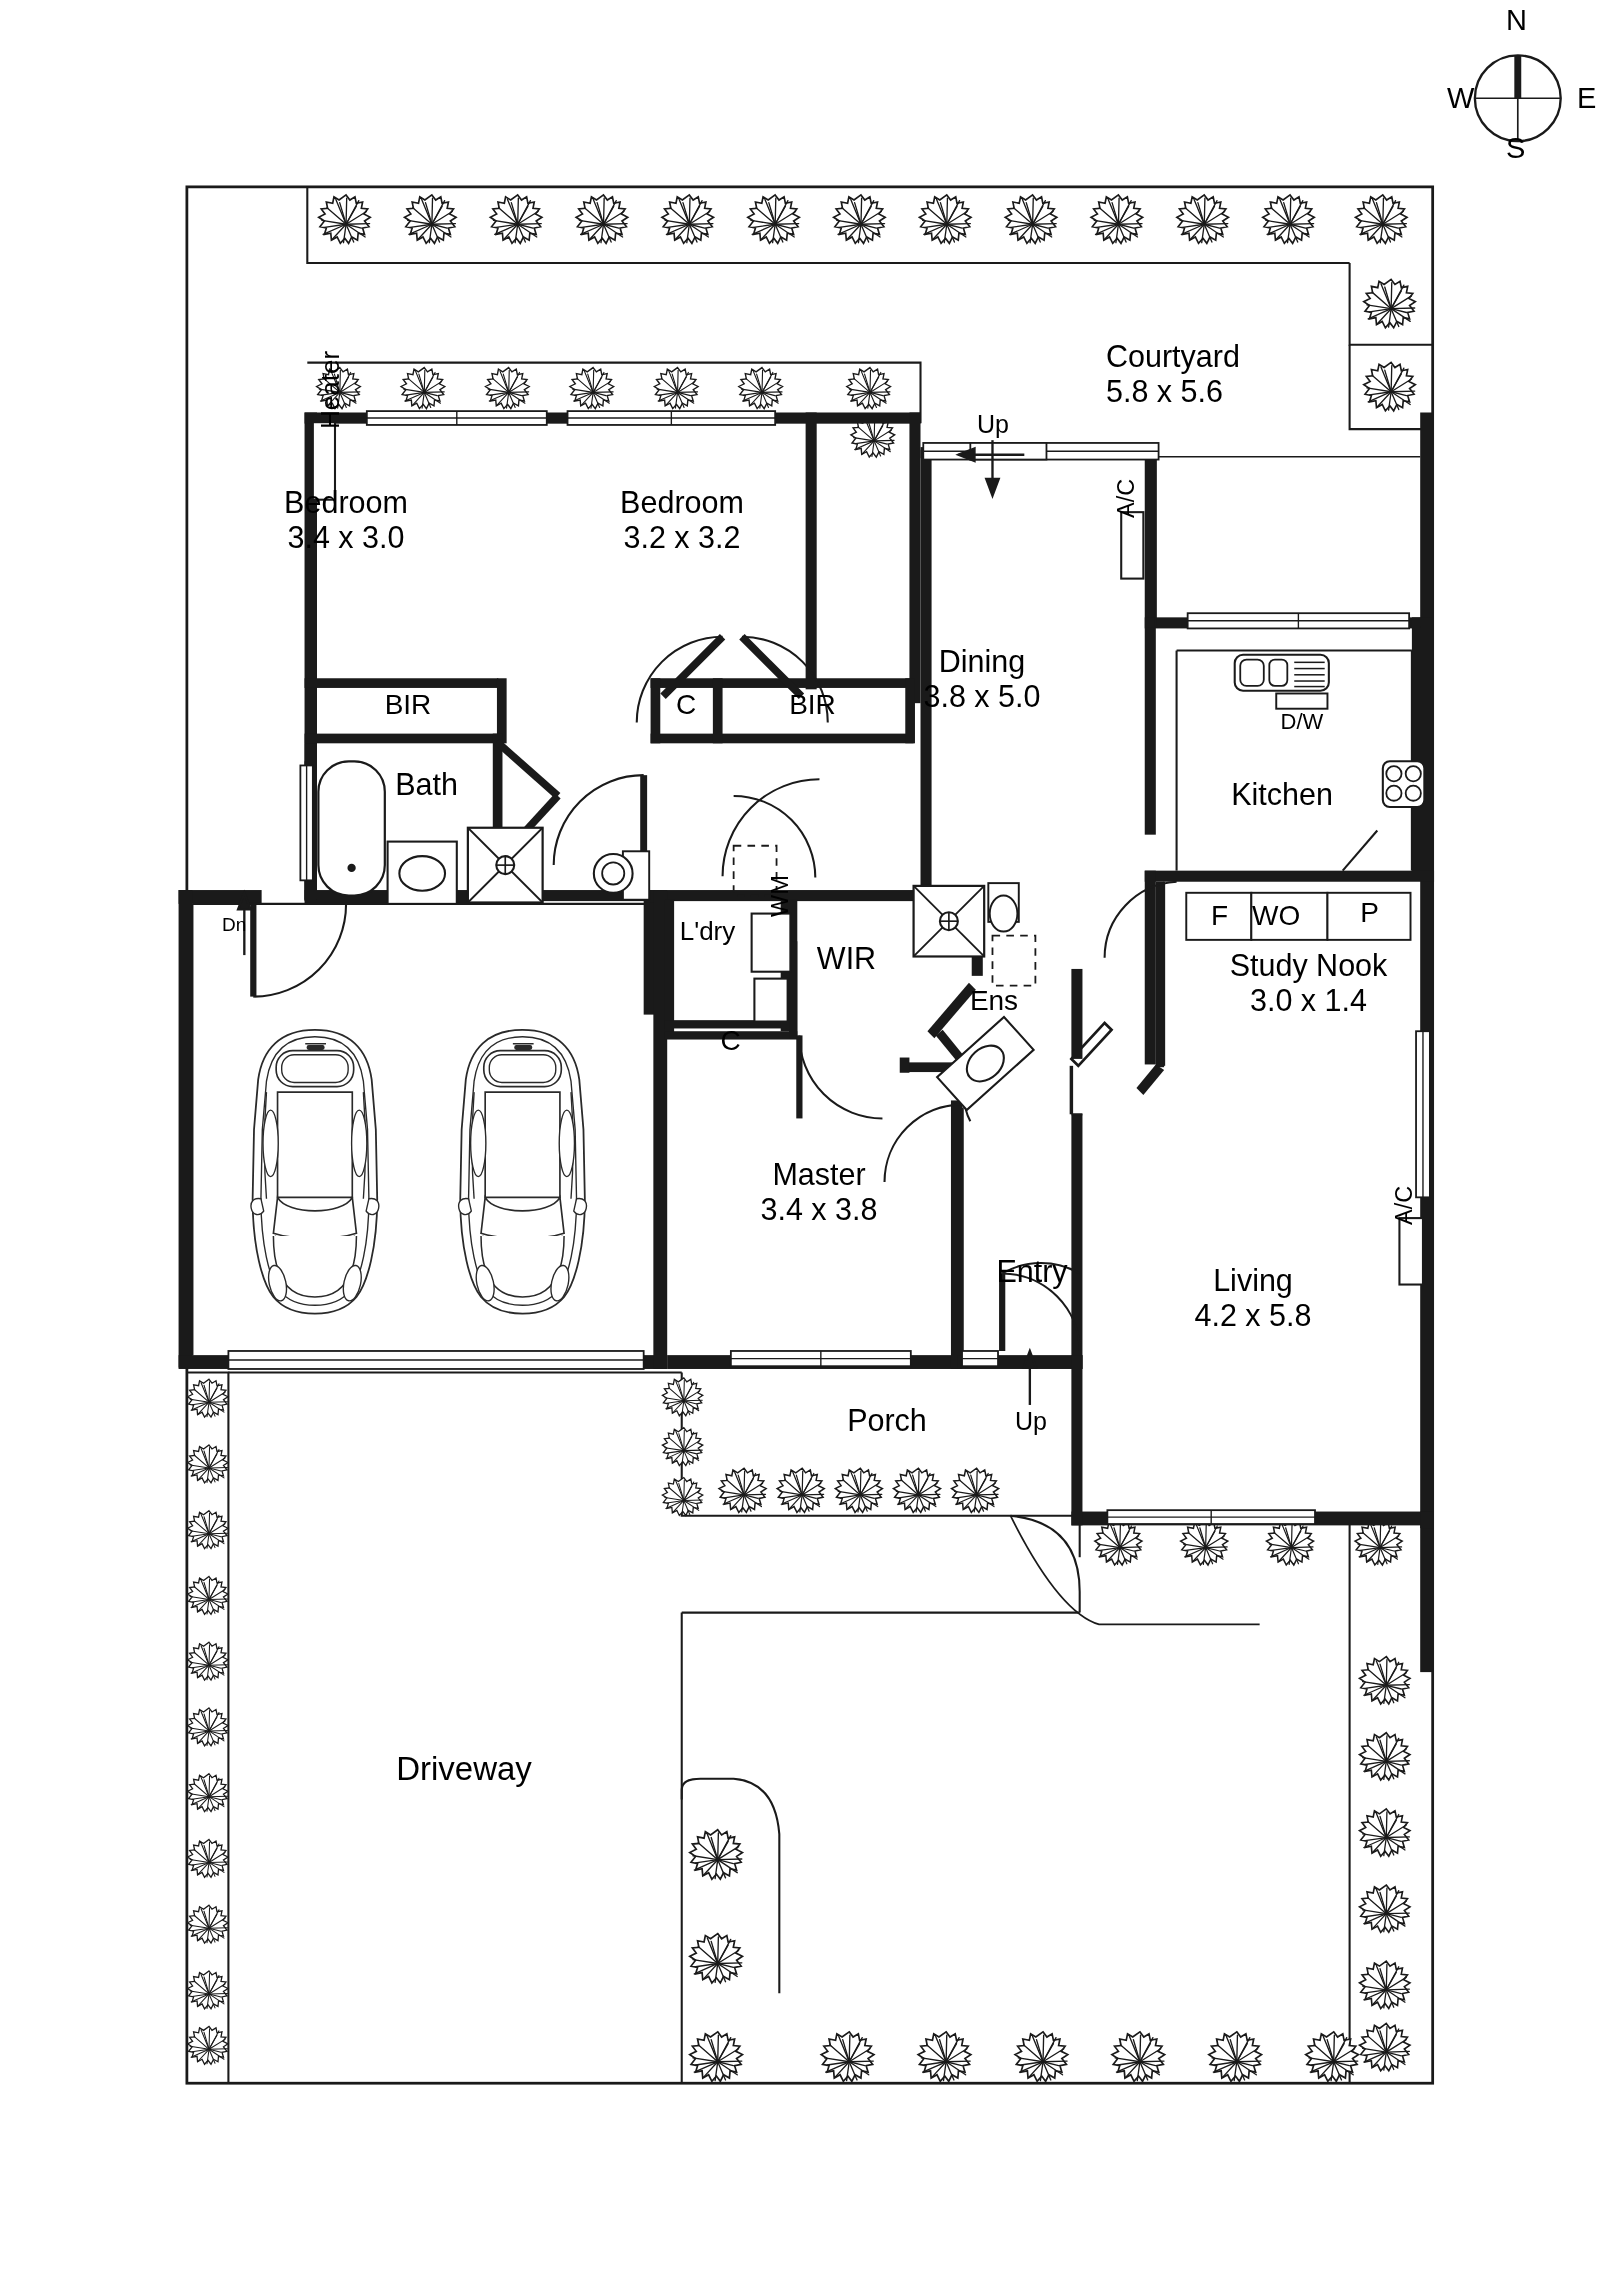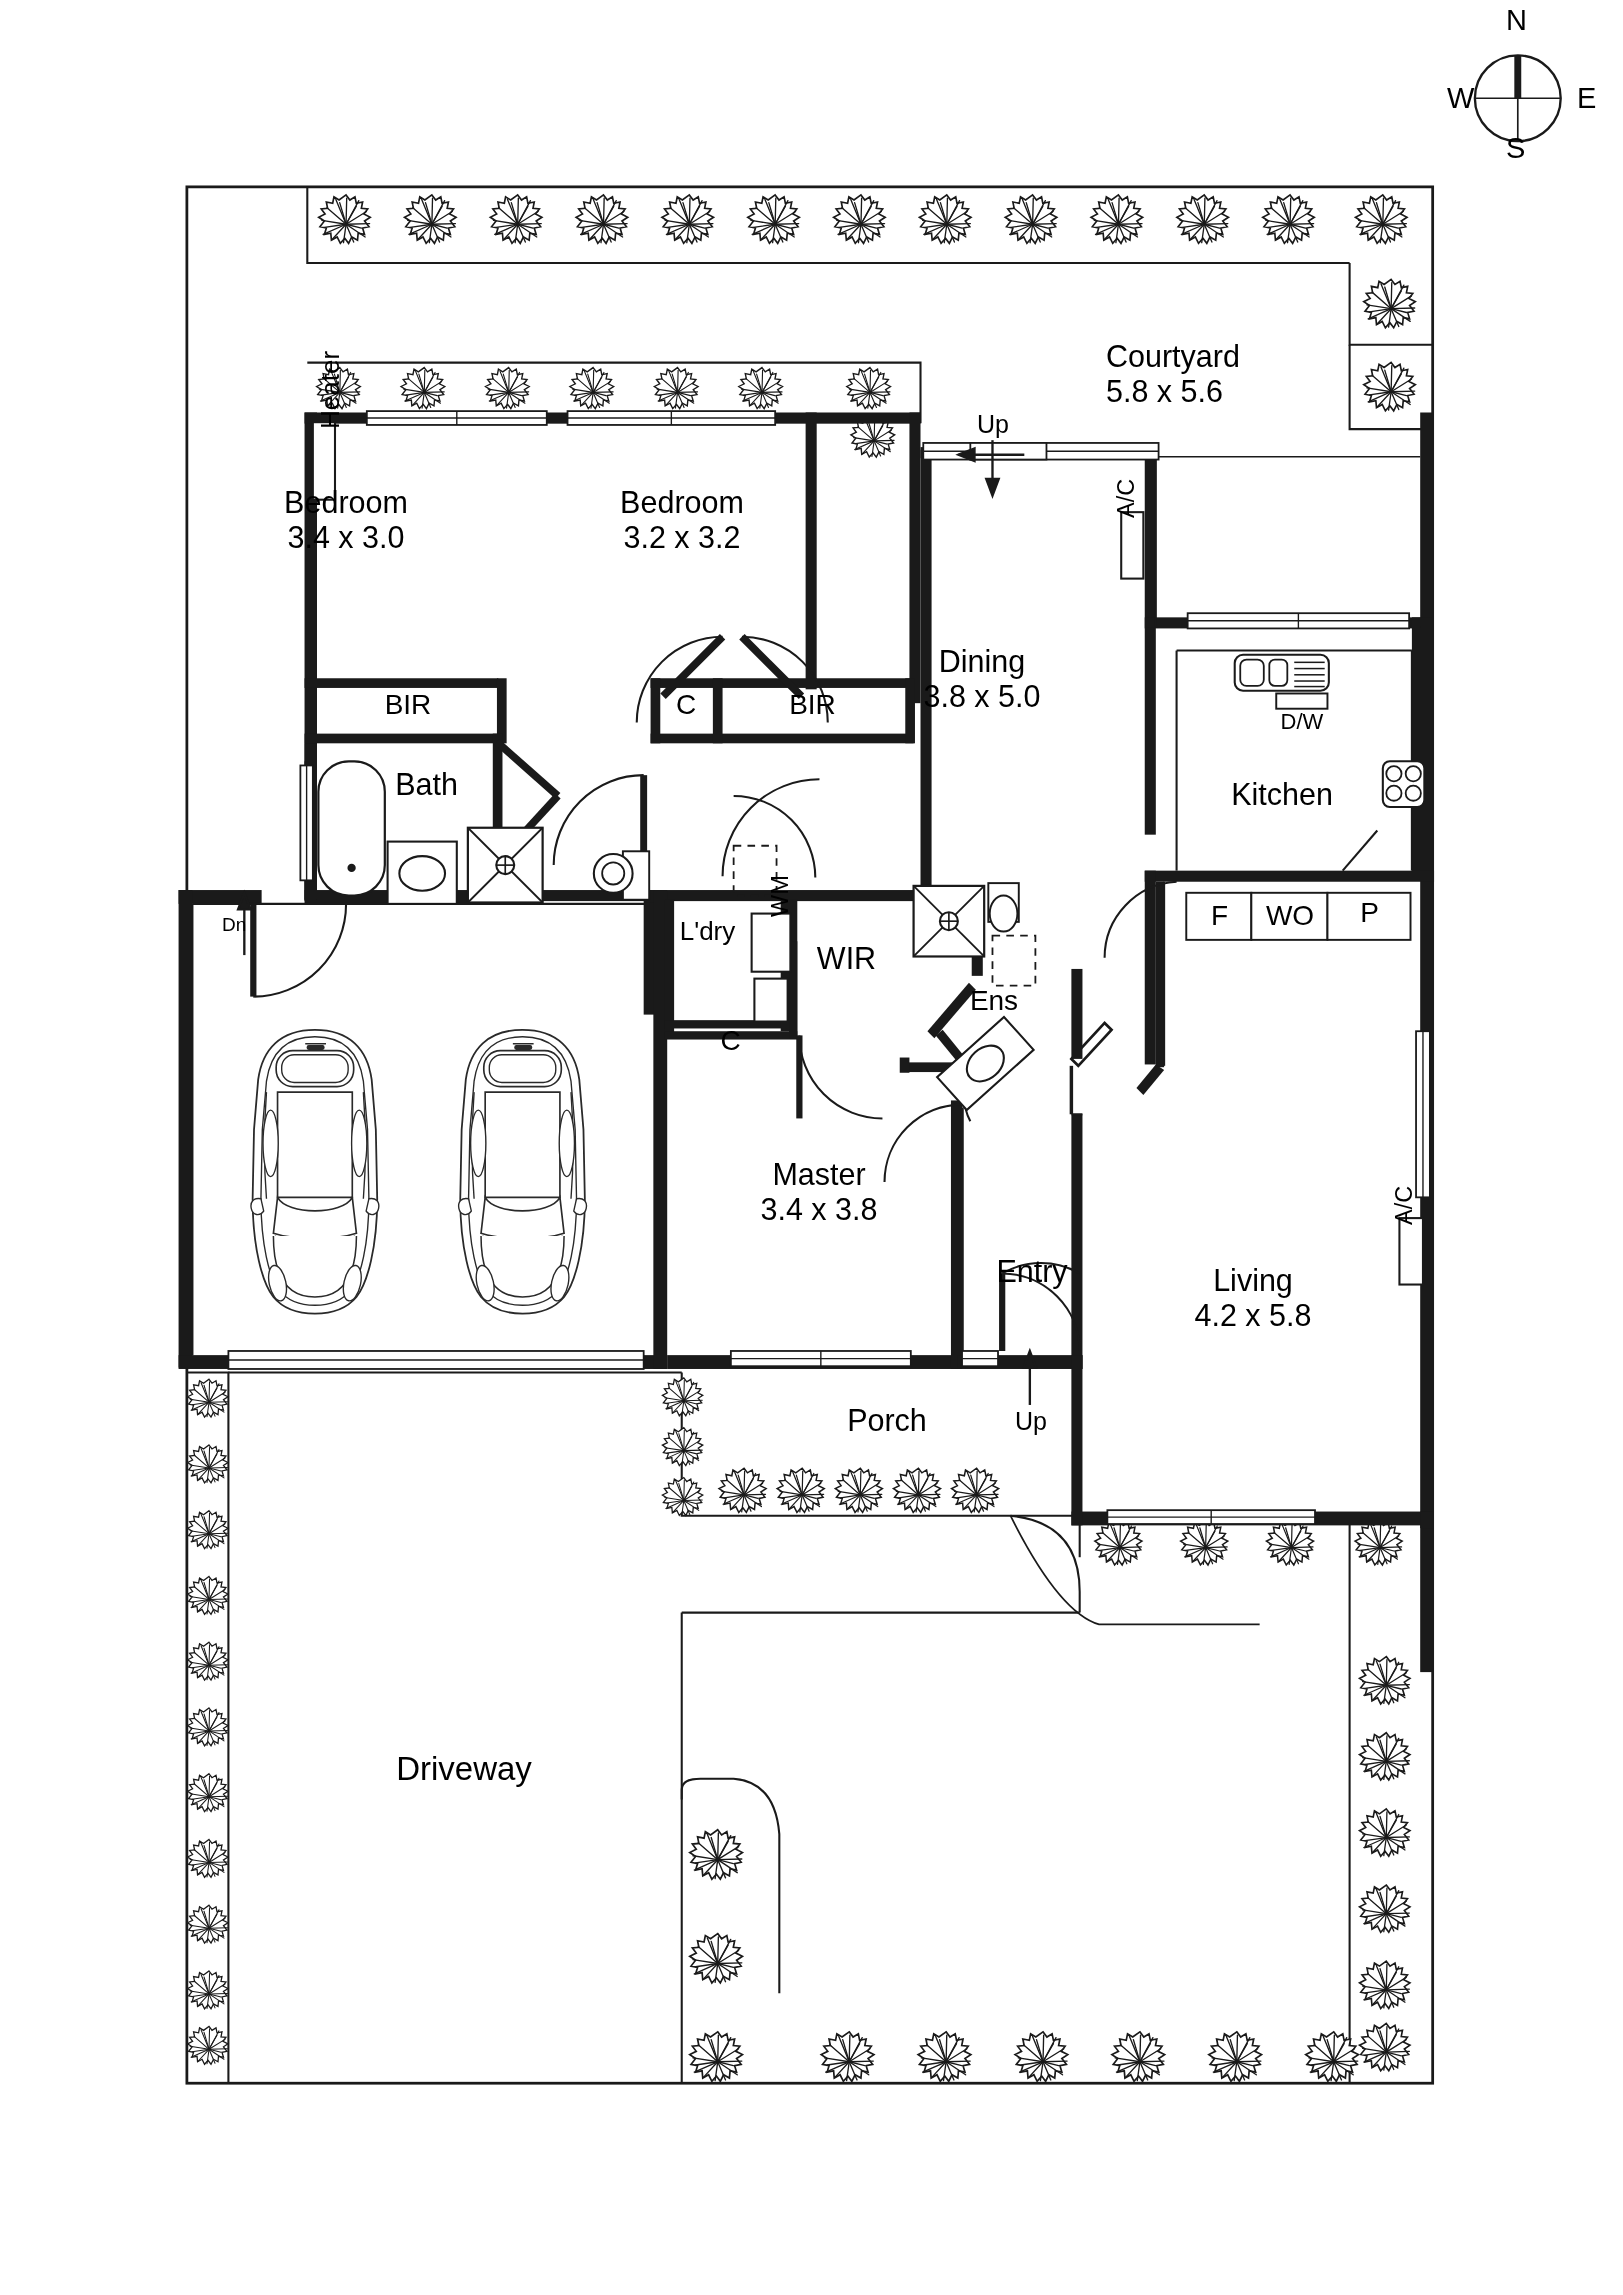--- a/index.html
+++ b/index.html
@@ -495,20 +495,24 @@
 
 <div class="rmlabel" style="position:absolute;left:366px;top:767px;width:121px;text-align:center;font-size:30.5px;">Bath</div>
 
 
 <div class="rmlabel" style="position:absolute;left:666px;top:916px;width:83px;text-align:center;font-size:26px;">L'dry</div>
 
 <div class="rmlabel" style="position:absolute;left:800px;top:941px;width:93px;text-align:center;font-size:30.5px;">WIR</div>
 
 <div class="rmlabel" style="position:absolute;left:954px;top:973px;width:80px;text-align:center;font-size:28px;margin-top:12px;">Ens</div>
 
+<div class="rmlabel" style="position:absolute;left:1191px;top:948px;width:235px;text-align:center;font-size:30.5px;line-height:1.16;">
+  <div>Study Nook</div>
+  <div>3.0 x 1.4</div>
+</div>
 
 <div class="rmlabel" style="position:absolute;left:736px;top:1157px;width:166px;text-align:center;font-size:30.5px;line-height:1.16;">
   <div>Master</div>
   <div>3.4 x 3.8</div>
 </div>
 
 <div class="rmlabel" style="position:absolute;left:964px;top:1254px;width:136px;text-align:center;font-size:30.5px;">Entry</div>
 
 <div class="rmlabel" style="position:absolute;left:1170px;top:1263px;width:166px;text-align:center;font-size:30.5px;line-height:1.16;">
   <div>Living</div>
@@ -519,21 +523,21 @@
 
 <div class="rmlabel" style="position:absolute;left:374px;top:1750px;width:180px;text-align:center;font-size:33px;">Driveway</div>
 
 <div class="rmlabel" style="position:absolute;left:315px;top:429px;font-size:26px;transform:rotate(-90deg);transform-origin:left top;white-space:nowrap;">Heater</div>
 
 <div class="rmlabel" style="position:absolute;left:767px;top:917px;font-size:23.5px;transform:rotate(-90deg);transform-origin:left top;white-space:nowrap;">WM</div>
 
 <div class="rmlabel" style="position:absolute;left:1269px;top:709px;width:66px;text-align:center;font-size:22px;">D/W</div>
 
 <div class="rmlabel" style="position:absolute;left:1187px;top:900px;width:65px;text-align:center;font-size:28px;">F</div>
-<div class="rmlabel" style="position:absolute;left:1252px;top:900px;width:76px;text-align:center;font-size:28px;">WO</div>
+<div class="rmlabel" style="position:absolute;left:1252px;top:900px;width:76px;font-size:28px;">WO</div>
 <div class="rmlabel" style="position:absolute;left:1328px;top:897px;width:83px;text-align:center;font-size:28px;">P</div>
 
 <div class="rmlabel" style="position:absolute;left:1113px;top:518px;font-size:23.5px;transform:rotate(-90deg);transform-origin:left top;white-space:nowrap;">A/C</div>
 
 <div class="rmlabel" style="position:absolute;left:1391px;top:1225px;font-size:23.5px;transform:rotate(-90deg);transform-origin:left top;white-space:nowrap;">A/C</div>
 
 <div class="rmlabel" style="position:absolute;left:325px;top:689px;width:166px;text-align:center;font-size:28px;">BIR</div>
 <div class="rmlabel" style="position:absolute;left:724px;top:689px;width:177px;text-align:center;font-size:28px;">BIR</div>
 <div class="rmlabel" style="position:absolute;left:661px;top:689px;width:50px;text-align:center;font-size:28px;">C</div>
 <div class="rmlabel" style="position:absolute;left:675px;top:1025px;width:111px;text-align:center;font-size:28px;">C</div>

